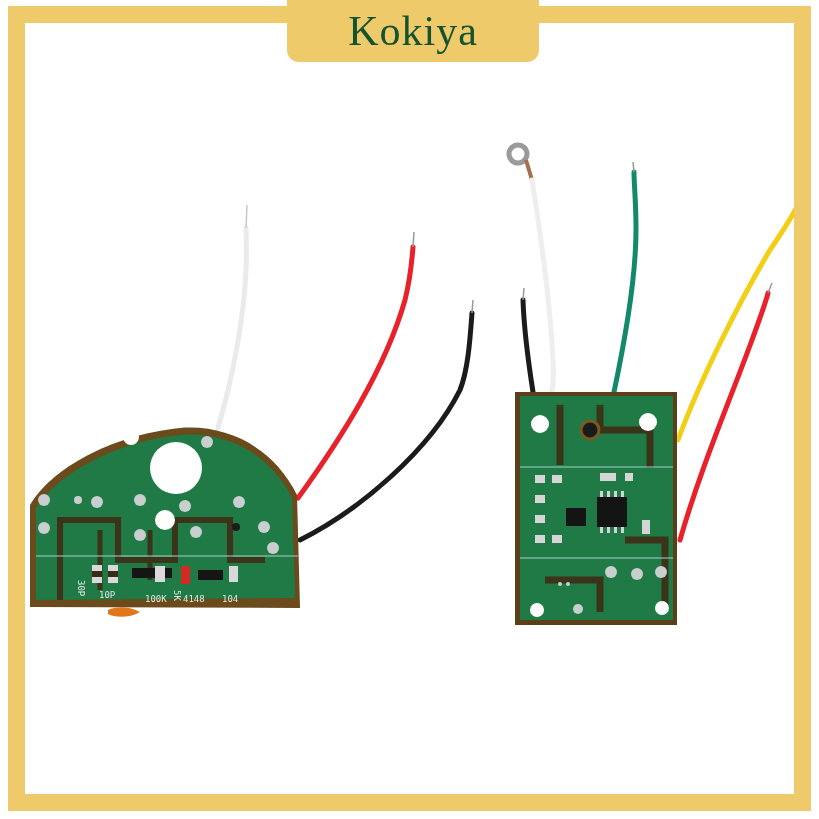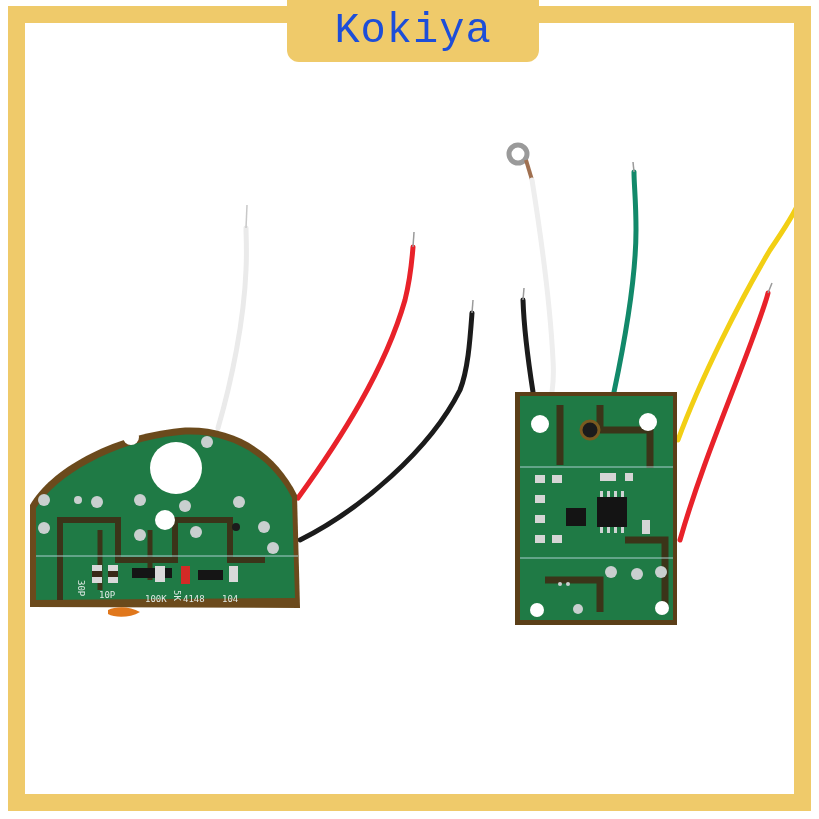--- a/index.html
+++ b/index.html
@@ -1,19 +1,19 @@
 <!DOCTYPE html>
 <html><head>
   <meta charset="utf-8">
   <style>
     html, body { margin: 0; padding: 0; background: #ffffff; }
     body { width: 819px; height: 819px; position: relative; overflow: hidden; font-family: "DejaVu Sans", sans-serif; }
     .frame { position: absolute; left: 8px; top: 6px; width: 803px; height: 805px; box-sizing: border-box; border: 17px solid #efca6a; }
     .banner { position: absolute; left: 287px; top: 0; width: 252px; height: 62px; background: #efca6a; border-radius: 0 0 12px 12px; display: flex; align-items: center; justify-content: center; }
-    .banner-text { color: #1d4ed8; font-family: Liberation Mono, monospace; font-size: 42px; letter-spacing: 1px; font-weight: 300; }
+    .banner-text { color: #14532d; font-family: Liberation Serif, serif; font-size: 42px; letter-spacing: 1px; font-weight: 300; }
     svg.photo { position: absolute; left: 0; top: 0; }
     .silk { font-family: "DejaVu Sans Mono", monospace; font-size: 9px; fill: #dfe9e4; }
   </style>
 </head>
 <body>
 
 <svg class="photo" width="819" height="819" viewBox="0 0 819 819">
 
   <g>
     <path d="M218 428 C232 380 244 320 246 270 C247 250 246 236 246 228" stroke="#eaeaea" stroke-width="5" fill="none" stroke-linecap="round"></path>

